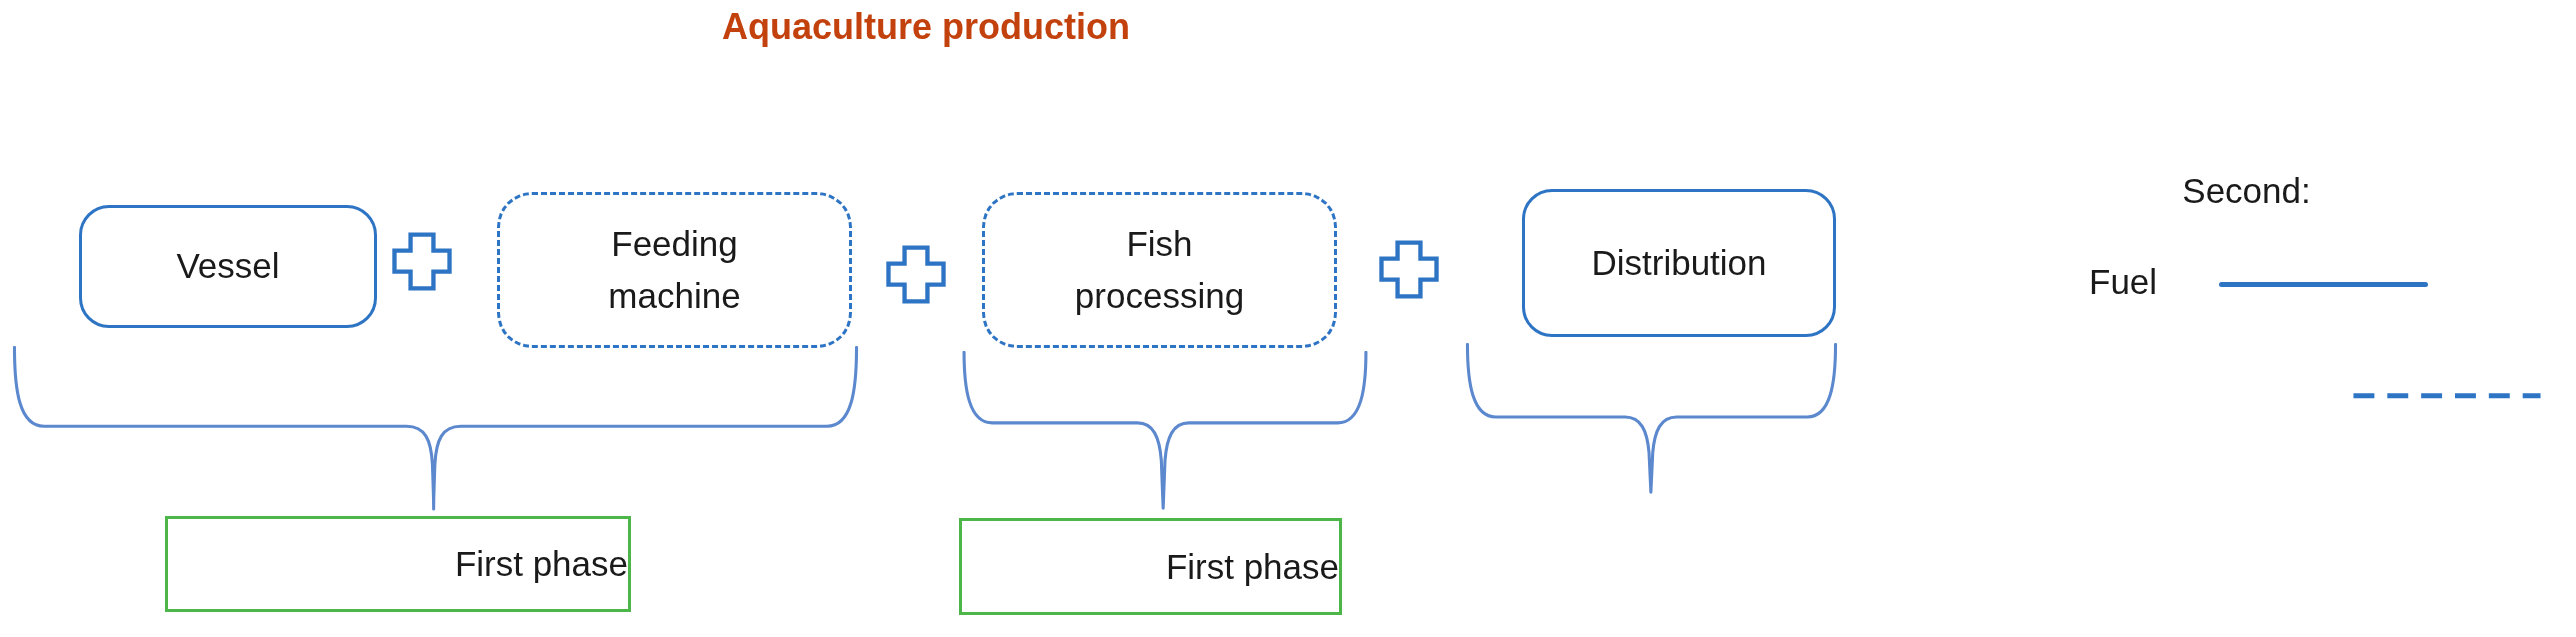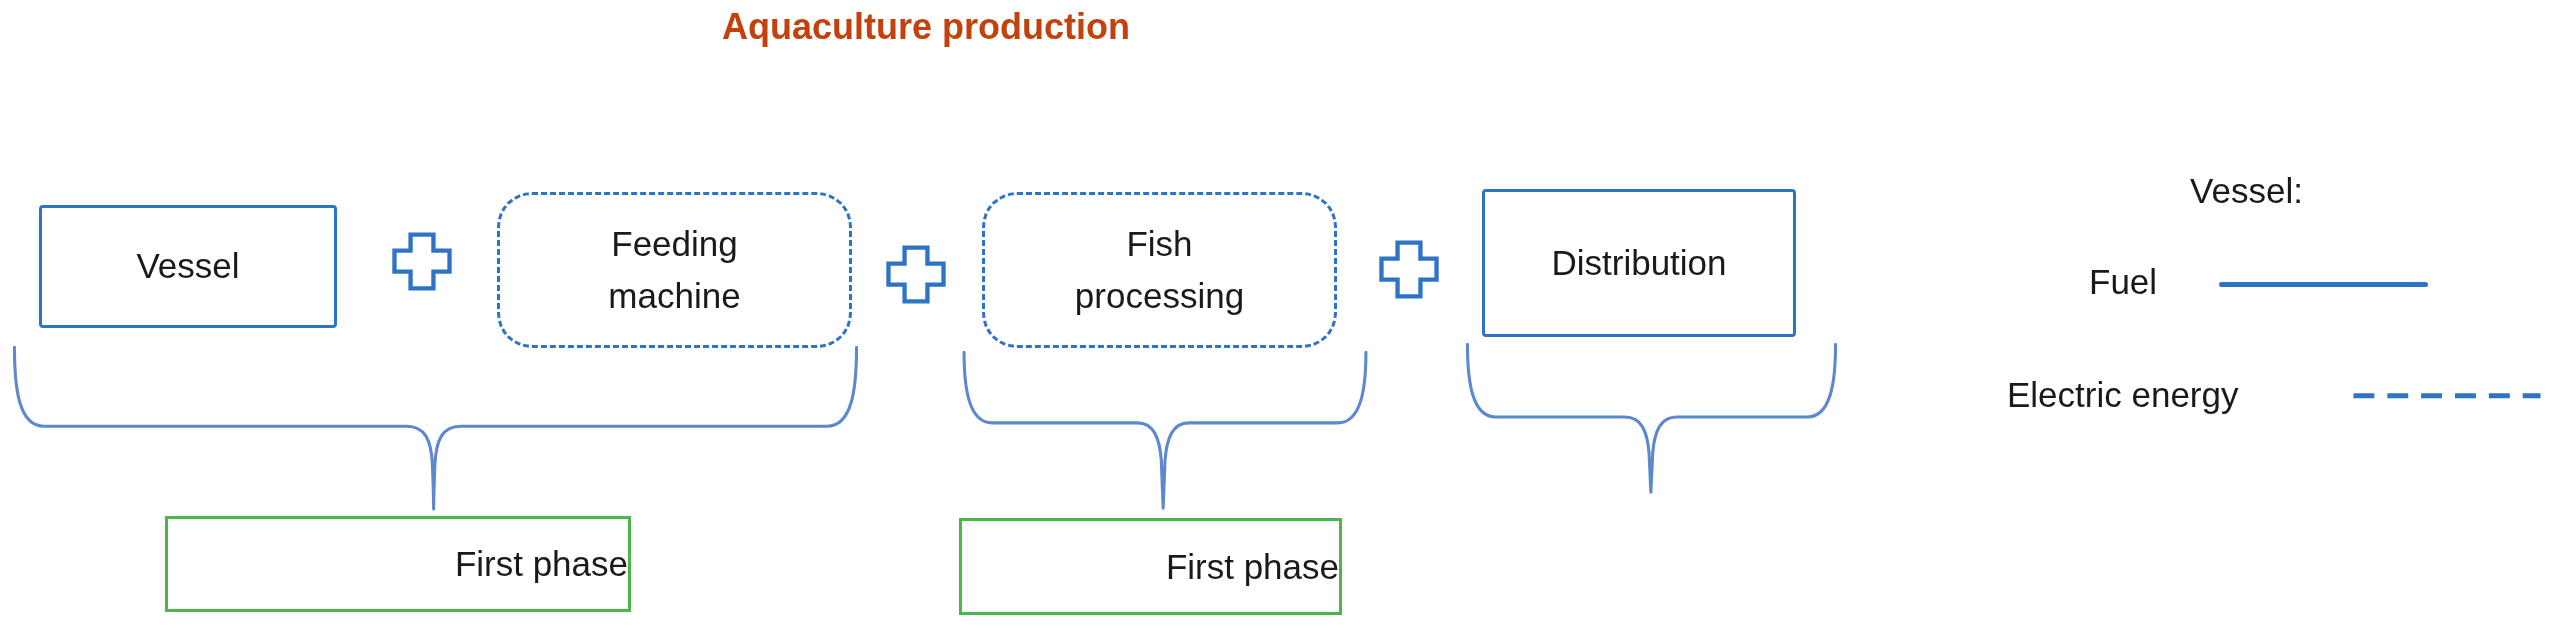--- a/index.html
+++ b/index.html
@@ -14,21 +14,21 @@
   .title{
     position:absolute;left:587px;top:5px;width:678px;
     text-align:center;font-size:36px;font-weight:bold;color:#c2410c;
     line-height:1.2;
   }
   .node{
     position:absolute;display:flex;align-items:center;justify-content:center;
     text-align:center;font-size:35px;background:#ffffff;
     border:3.7px solid var(--blue,#2E74C4);box-sizing:border-box;
   }
-  .node.solid{border-radius:4px;}
+  .node.solid{border-radius:30px;margin-left:40px;}
   .node.dashed{border-style:dashed;border-radius:35px;}
   .node .label{max-width:213px;line-height:1.5;}
   .plus{position:absolute;}
   .plus path{fill:#ffffff;stroke:var(--blue,#2E74C4);stroke-width:7;stroke-linejoin:miter;}
   .brace{position:absolute;}
   .brace path{fill:none;stroke:var(--brace-blue,#5C88CE);stroke-width:5;stroke-linecap:round;stroke-linejoin:round;}
   .phase{
     position:absolute;display:flex;align-items:center;justify-content:flex-end;
     text-align:center;font-size:35px;background:#ffffff;
     border:3.7px solid var(--green,#4CB648);box-sizing:border-box;line-height:1.2;
@@ -96,24 +96,23 @@
 
   <div class="phase" style="left:165px;top:516px;width:466px;height:96px;">
     <div>First phase</div>
   </div>
 
   <div class="phase" style="left:959px;top:518px;width:383px;height:97px;">
     <div>First phase</div>
   </div>
 
 
-  <div class="legend-title">Vessel:</div>
+  <div class="legend-title">Second:</div>
 
   <div class="legend-label fuel">Fuel</div>
   <div class="legend-line-solid"></div>
 
-  <div class="legend-label electric">Electric energy</div>
   <svg class="legend-line-dashed" width="192" height="7.4" viewBox="0 0 312 12">
     <line x1="4" y1="6" x2="308" y2="6" stroke-dasharray="34 21"></line>
   </svg>
 
 </div>
 
 
 </body></html>

